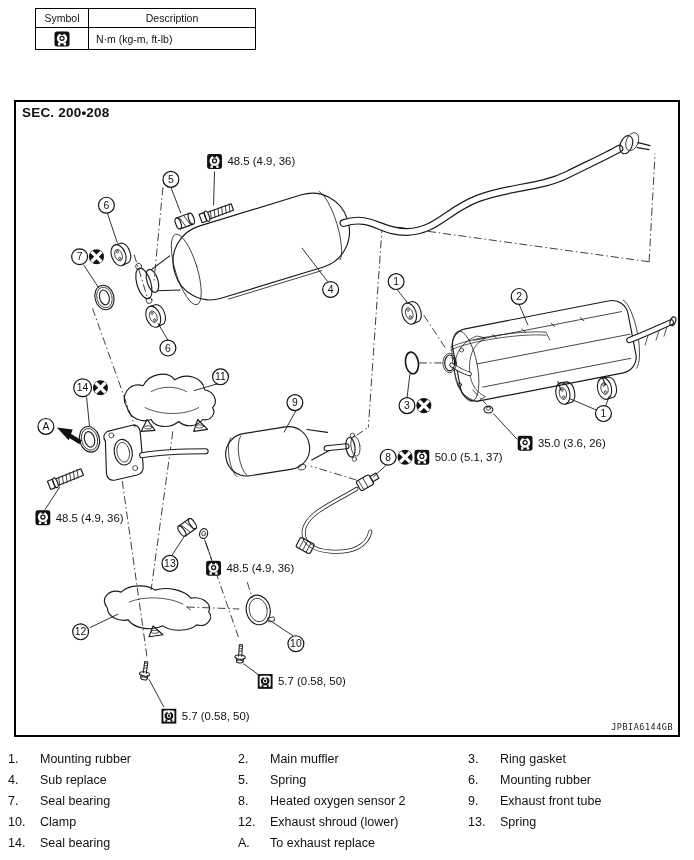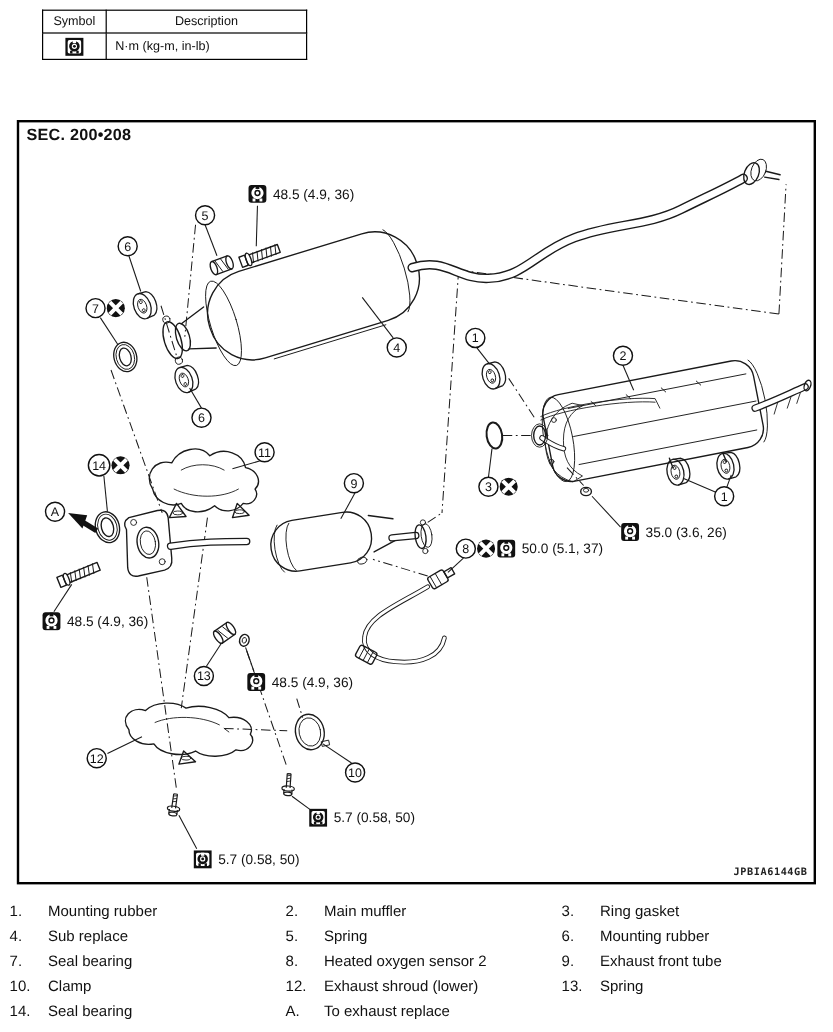--- a/index.html
+++ b/index.html
@@ -12,21 +12,21 @@
   .legend th{font-weight:normal;height:16px;padding:1px 6px;}
   .legend td.sym{width:52px;height:21px;text-align:center;vertical-align:middle;}
   .legend td.desc{width:152px;padding:2px 7px;}
   .licon{vertical-align:middle;}
   
   .diagram-box{position:absolute;left:14px;top:100px;width:666px;height:637px;
                border:2.5px solid #000;box-sizing:border-box;background:#fff;}
   .sec-label{position:absolute;left:6px;top:3px;font-size:13.5px;font-weight:bold;
              letter-spacing:.2px;text-align:right;}
   .fig-code{position:absolute;right:5px;bottom:3px;font-family:"DejaVu Sans Mono",monospace;
-            font-size:8.5px;font-weight:bold;letter-spacing:.5px;color:#222;}
+            font-size:8.5px;font-weight:normal;letter-spacing:.5px;color:#222;}
   .dsvg{position:absolute;left:0;top:0;width:661px;height:632px;}
   .dsvg text{font-family:"Liberation Sans",sans-serif;}
   
   .ln{fill:none;stroke:#1a1a1a;stroke-width:1.15;stroke-linecap:round;stroke-linejoin:round;}
   .thin{stroke-width:.75;}
   .dash{fill:none;stroke:#1a1a1a;stroke-width:.85;stroke-dasharray:8 3 1.5 3;}
   .ldr{fill:none;stroke:#1a1a1a;stroke-width:.9;}
   .pipe-o{fill:none;stroke:#1a1a1a;stroke-width:8;stroke-linecap:round;}
   .pipe-i{fill:none;stroke:#fff;stroke-width:5.6;stroke-linecap:round;}
   .p2o{fill:none;stroke:#1a1a1a;stroke-width:6.2;stroke-linecap:round;}
@@ -97,23 +97,23 @@
   <table class="legend">
     <thead>
       <tr>
         <th>Symbol</th>
         <th>Description</th>
       </tr>
     </thead>
     <tbody>
       <tr>
         <td class="sym"><svg class="licon" width="16" height="16">
-              <use href="#ic-inlb"></use>
+              <use href="#ic-ftlb"></use>
             </svg></td>
-        <td class="desc">N·m (kg-m, in-lb)</td>
+        <td class="desc">N·m (kg-m, ft-lb)</td>
       </tr>
     </tbody>
   </table>
 
   <div class="diagram-box">
     <svg class="dsvg" viewBox="14 100 666 637">
 
       <g>
         <path class="dash" d="M 162 186 L 153 280"></path>
         <path class="dash" d="M 133 254 L 146 296"></path>

